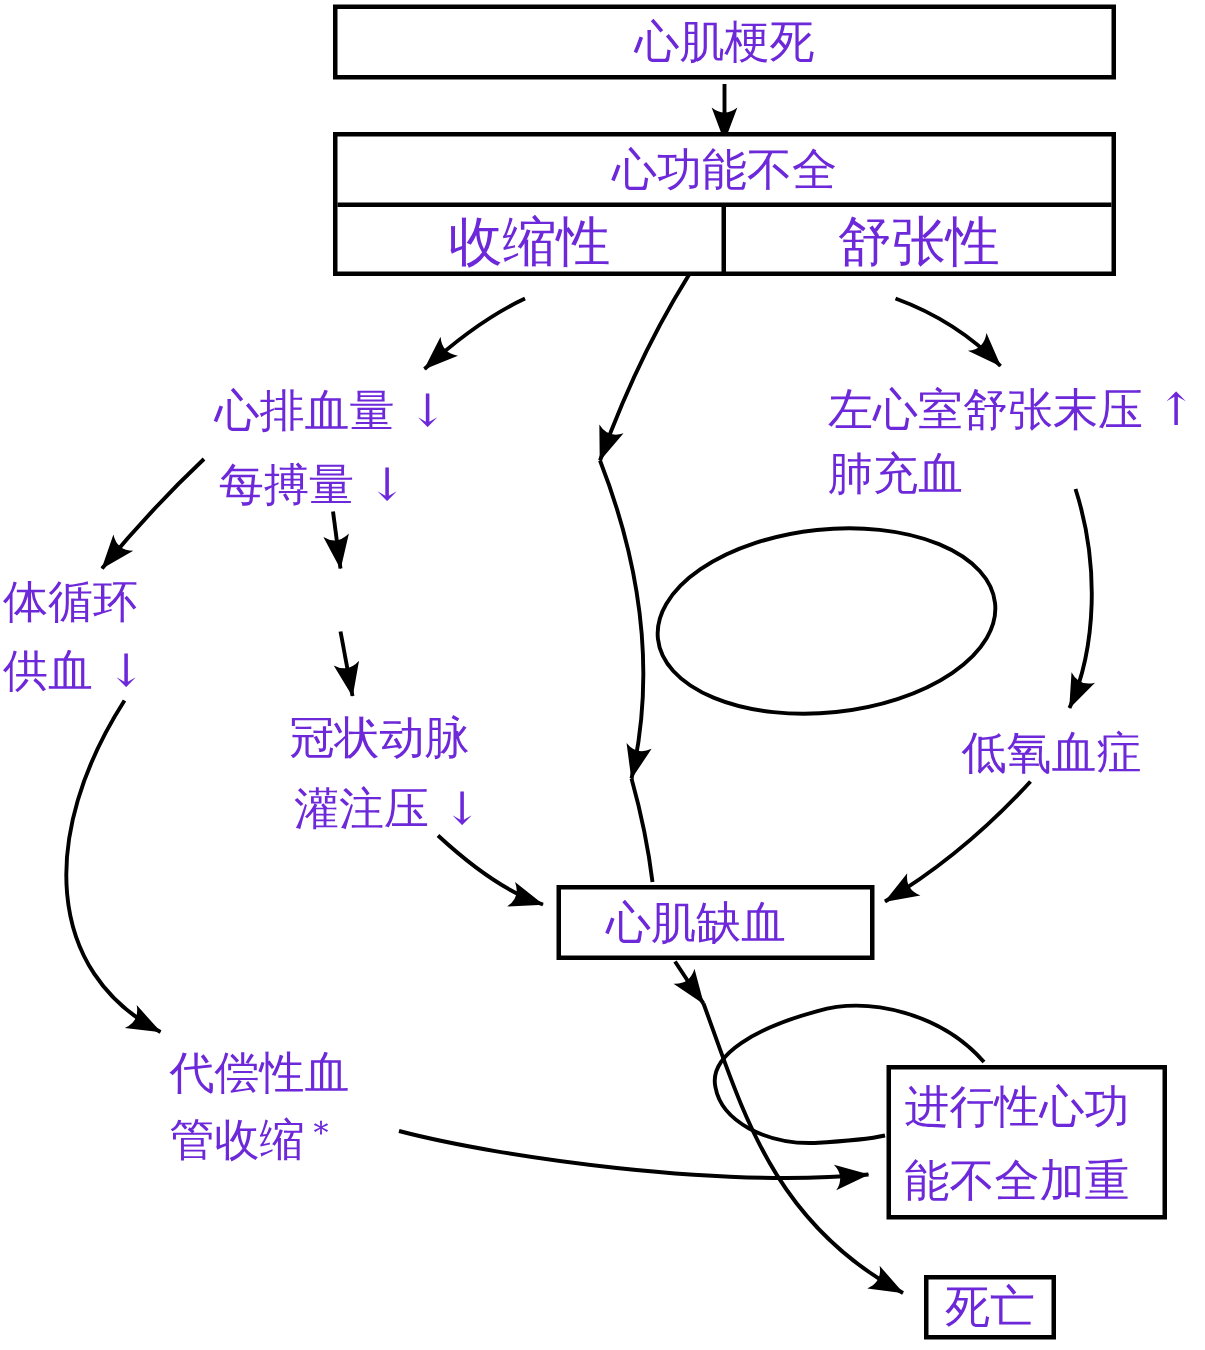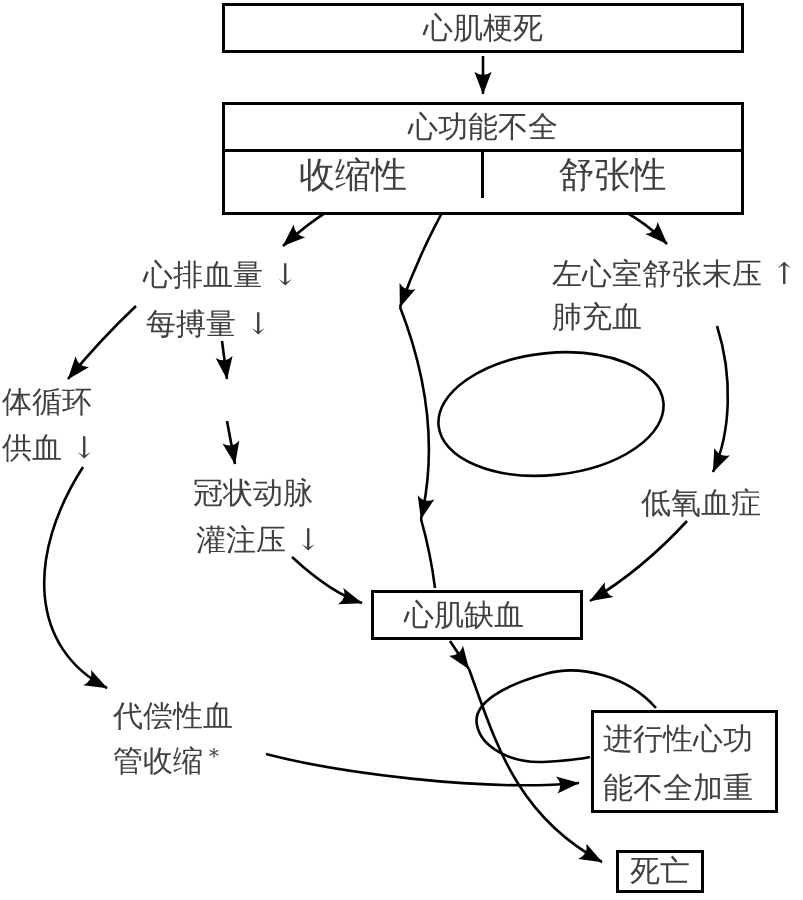--- a/index.html
+++ b/index.html
@@ -1,18 +1,18 @@
 <!DOCTYPE html>
 <html><head>
 <meta charset="utf-8">
 <style>
   html,body{margin:0;padding:0;background:#ffffff;}
   #stage{
     position:relative;width:803px;height:900px;background:#ffffff;overflow:hidden;
-    font-family:"DejaVu Serif","Liberation Serif",serif;color:#404040;
+    font-family:"DejaVu Serif","Liberation Serif",serif;color:#6d28d9;
   }
   #wires{position:absolute;left:0;top:0;}
   .box{
     position:absolute;box-sizing:border-box;border:3px solid #000;background:#fff;
     display:flex;align-items:center;justify-content:center;
     font-size:30px;white-space:nowrap;
   }
   .box.multiline{display:block;}
   .lbl{
     position:absolute;font-size:30px;line-height:1.1;white-space:nowrap;
@@ -54,21 +54,21 @@
       <path d="M 450 641 Q 459 655 469 669" marker-end="url(#ah)"></path>
       <path d="M 469 669 C 495 740 515 815 602 862" marker-end="url(#ah)"></path>
       <path d="M 266 754 C 335 772 480 792 579 783" marker-end="url(#ah)"></path>
     </g>
   </svg>
 
   <div class="box" style="left:222px;top:3px;width:522px;height:50px">
     <span>心肌梗死</span>
   </div>
 
-  <div class="box multiline" style="left:222px;top:102px;width:522px;height:113px;">
+  <div class="box multiline" style="left:222px;top:88px;width:522px;height:96px;">
     <div class="hf-row1">
       <span>心功能不全</span>
     </div>
     <div class="hf-row2">
       <div class="hf-cell hf-left">
         <span>收缩性</span>
       </div>
       <div class="hf-cell">
         <span>舒张性</span>
       </div>

